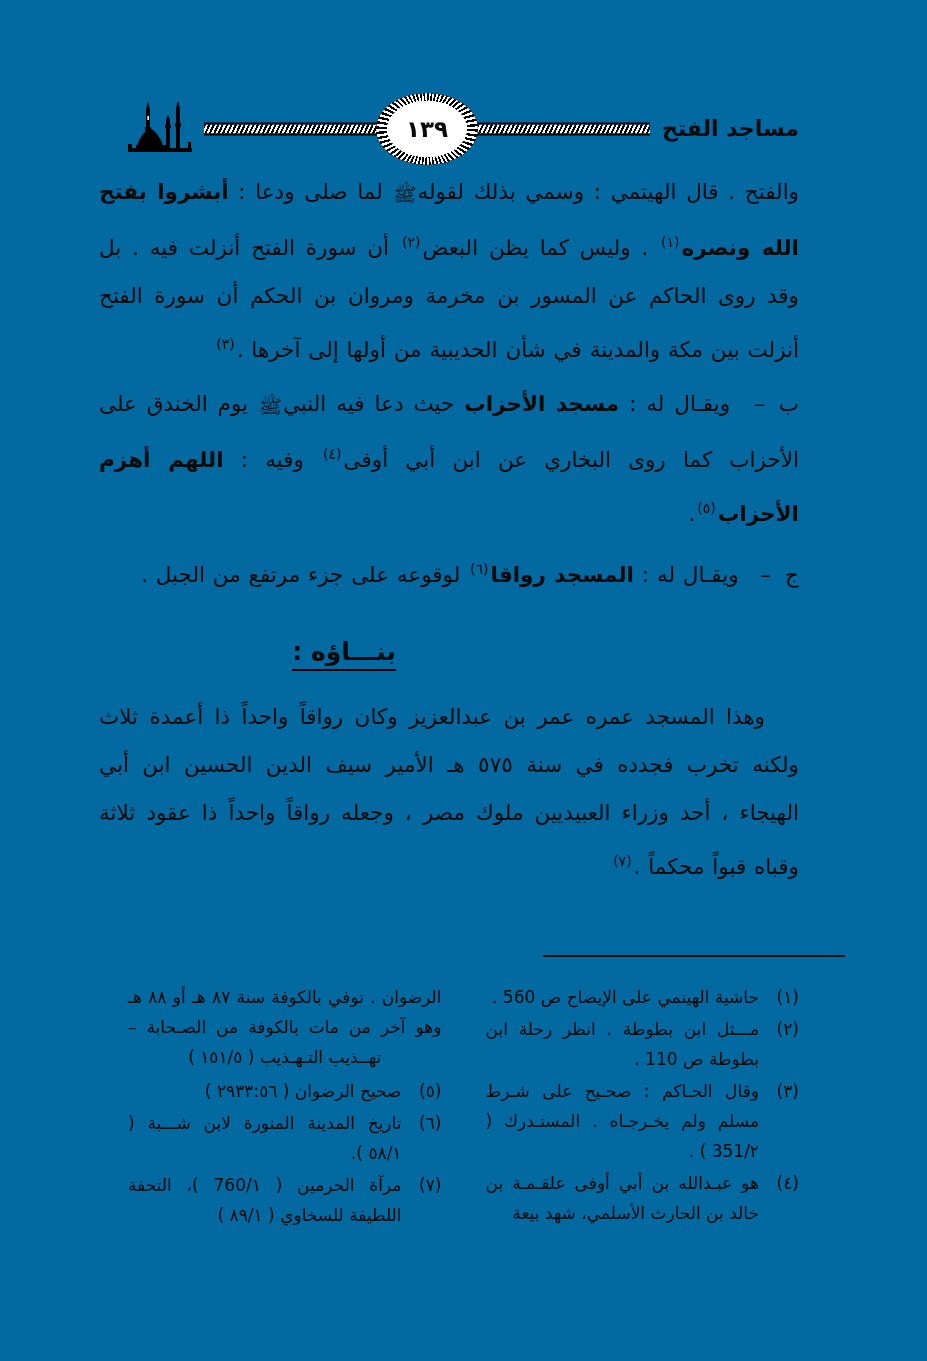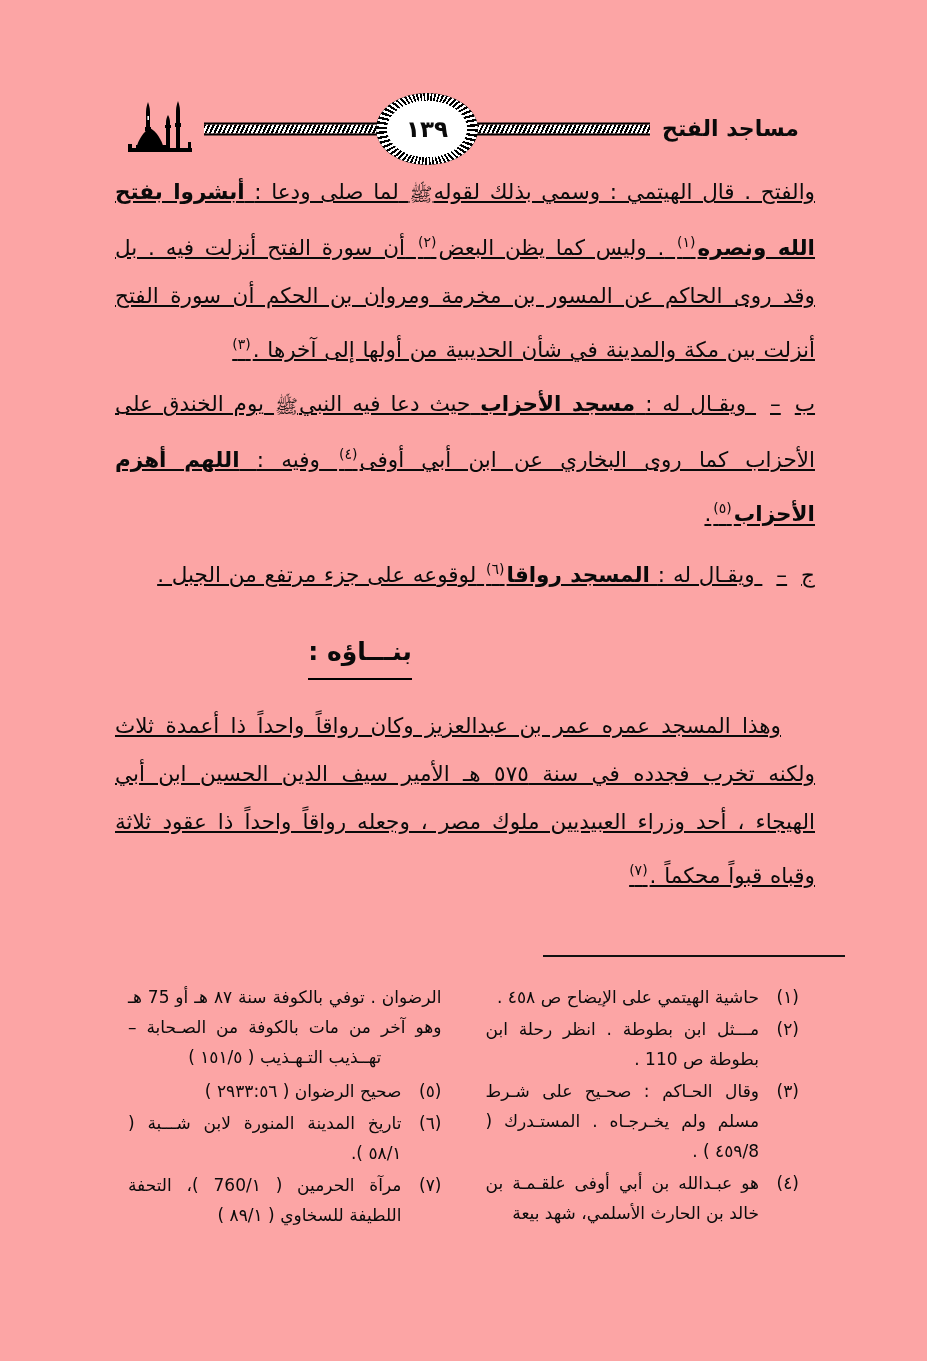--- a/index.html
+++ b/index.html
@@ -6,21 +6,21 @@
   html, body {
     margin: 0;
     padding: 0;
     background: #ffffff;
   }
   .page {
     position: relative;
     width: 927px;
     height: 1361px;
     margin: 0 auto;
-    background: #fca5a5;
+    background: #0369a1;
     font-family: "DejaVu Sans", "Liberation Sans", sans-serif;
     color: #0a0a0a;
     overflow: hidden;
   }
 
   
   .header {
     position: absolute;
     top: 98px;
     right: 128px;
@@ -94,23 +94,22 @@
     font-weight: 700;
     letter-spacing: 1.5px;
     white-space: nowrap;
     padding-bottom: 2px;
   }
 
   
   .body-area {
     position: absolute;
     top: 168px;
-    right: 112px;
+    right: 128px;
     width: 700px;
-    text-decoration: underline;
   }
   p.para {
     margin: 0 0 6px 0;
     font-size: 21.5px;
     line-height: 48px;
     text-align: justify;
     text-align-last: right;
     word-spacing: 1px;
   }
   p.para.indent { text-indent: 34px; }
@@ -139,21 +138,21 @@
     margin: 38px 0 22px 0;
     text-align: center;
     padding-right: 210px;
   }
   .section-head span {
     display: inline-block;
     font-size: 25px;
     font-weight: 700;
     letter-spacing: 2px;
     border-bottom: 2.5px solid #000;
-    padding-bottom: 12px;
+    padding-bottom: 3px;
   }
 
   
   .fn-rule {
     position: absolute;
     top: 955px;
     right: 82px;
     width: 302px;
     height: 0;
     border-top: 2px solid #111;
@@ -249,39 +248,39 @@
 
   </div>
 
   <div class="fn-rule"></div>
 
   <div class="footnotes">
 
     <div class="fn-col">
       <div class="fn">
         <span class="fn-num">(١)</span>
-        <span class="fn-txt">حاشية الهيتمي على الإيضاح ص ٤٥٨ .</span>
+        <span class="fn-txt">حاشية الهيتمي على الإيضاح ص 560 .</span>
       </div>
       <div class="fn">
         <span class="fn-num">(٢)</span>
         <span class="fn-txt">مـــثل ابن بطوطة . انظر رحلة ابن بطوطة ص 110 .</span>
       </div>
       <div class="fn">
         <span class="fn-num">(٣)</span>
-        <span class="fn-txt">وقال الحـاكم : صحـيح على شـرط مسلم ولم يخـرجـاه . المستـدرك ( ٤٥٩/8 ) .</span>
+        <span class="fn-txt">وقال الحـاكم : صحـيح على شـرط مسلم ولم يخـرجـاه . المستـدرك ( 351/٢ ) .</span>
       </div>
       <div class="fn">
         <span class="fn-num">(٤)</span>
         <span class="fn-txt">هو عبـدالله بن أبي أوفى علقـمـة بن خالد بن الحارث الأسلمي، شهد بيعة</span>
       </div>
     </div>
 
     <div class="fn-col">
       <div class="fn fn-cont">
-        <span class="fn-txt">الرضوان . توفي بالكوفة سنة ٨٧ هـ أو 75 هـ وهو آخر من مات بالكوفة من الصـحابة – تهــذيب التـهـذيب ( ١٥١/٥ )</span>
+        <span class="fn-txt">الرضوان . توفي بالكوفة سنة ٨٧ هـ أو ٨٨ هـ وهو آخر من مات بالكوفة من الصـحابة – تهــذيب التـهـذيب ( ١٥١/٥ )</span>
       </div>
       <div class="fn">
         <span class="fn-num">(٥)</span>
         <span class="fn-txt">صحيح الرضوان ( ٢٩٣٣:٥٦ )</span>
       </div>
       <div class="fn">
         <span class="fn-num">(٦)</span>
         <span class="fn-txt">تاريخ المدينة المنورة لابن شـــبة ( ٥٨/١ ).</span>
       </div>
       <div class="fn">

